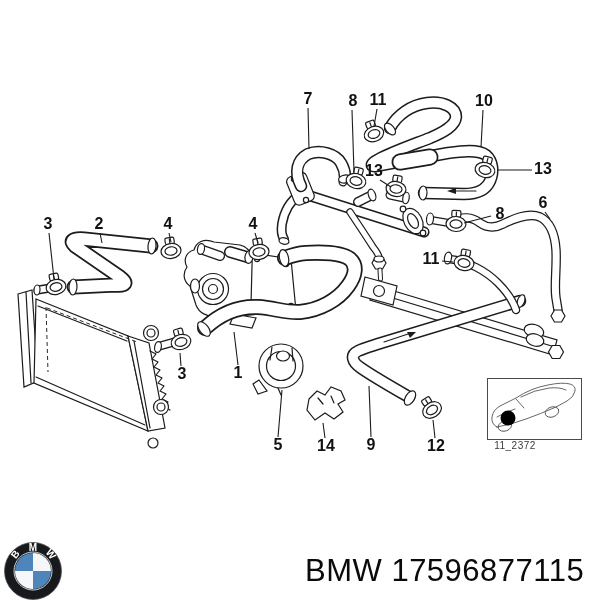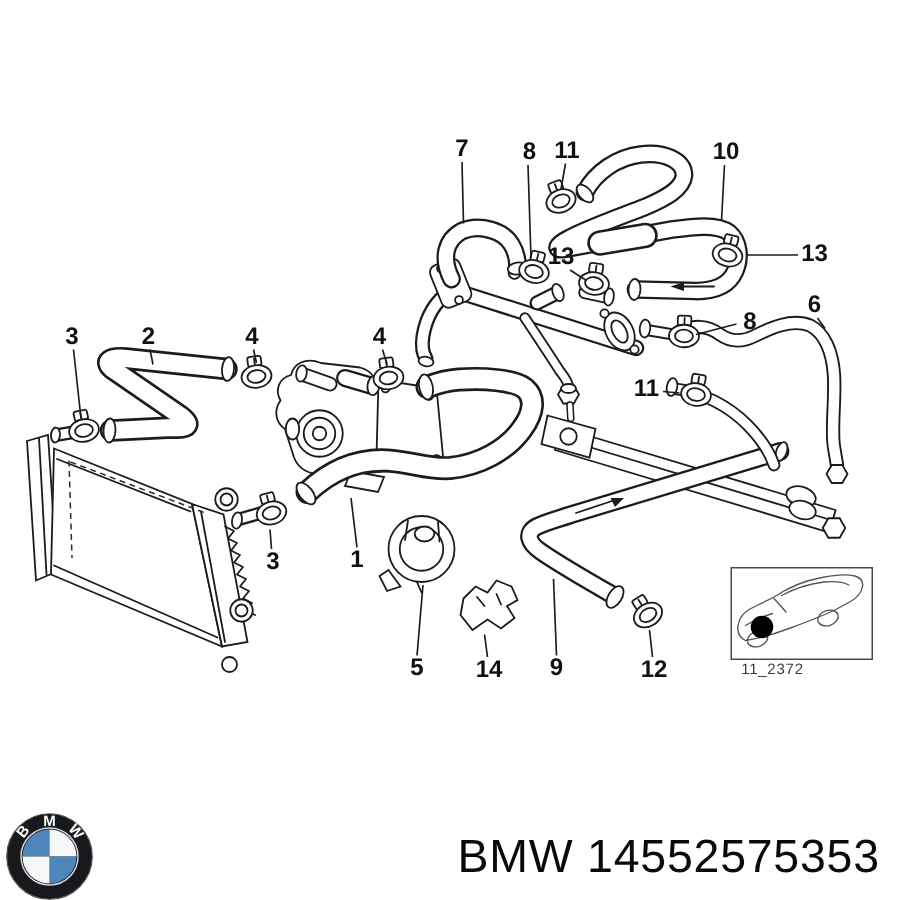--- a/index.html
+++ b/index.html
@@ -264,15 +264,15 @@
   <circle cx="30" cy="30" r="19" fill="none" stroke="#cfd3d6" stroke-width="1"></circle>
   <path d="M30 30 L30 12 A18 18 0 0 0 12 30 Z" fill="#4e86bb"></path>
   <path d="M30 30 L48 30 A18 18 0 0 0 30 12 Z" fill="#f5f7f8"></path>
   <path d="M30 30 L30 48 A18 18 0 0 0 48 30 Z" fill="#4e86bb"></path>
   <path d="M30 30 L12 30 A18 18 0 0 0 30 48 Z" fill="#f5f7f8"></path>
   <text class="logo-letter" x="12.5" y="16.5" transform="rotate(-52 12.5 13.5)">B</text>
   <text class="logo-letter" x="30" y="9.5">M</text>
   <text class="logo-letter" x="47.5" y="16.5" transform="rotate(52 47.5 13.5)">W</text>
 </svg>
 
-<div class="caption"><span>BMW</span> <span>14552575353</span></div>
+<div class="caption"><span>BMW</span> <span>17596877115</span></div>
 
 </div>
 
 </body></html>

